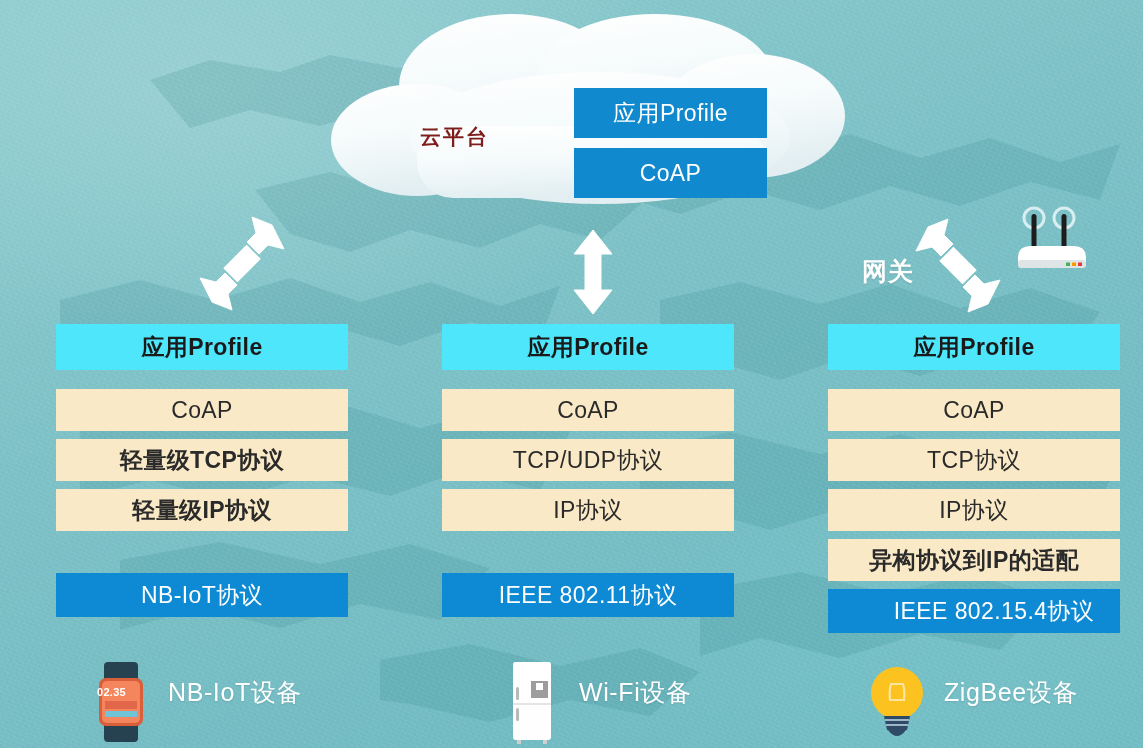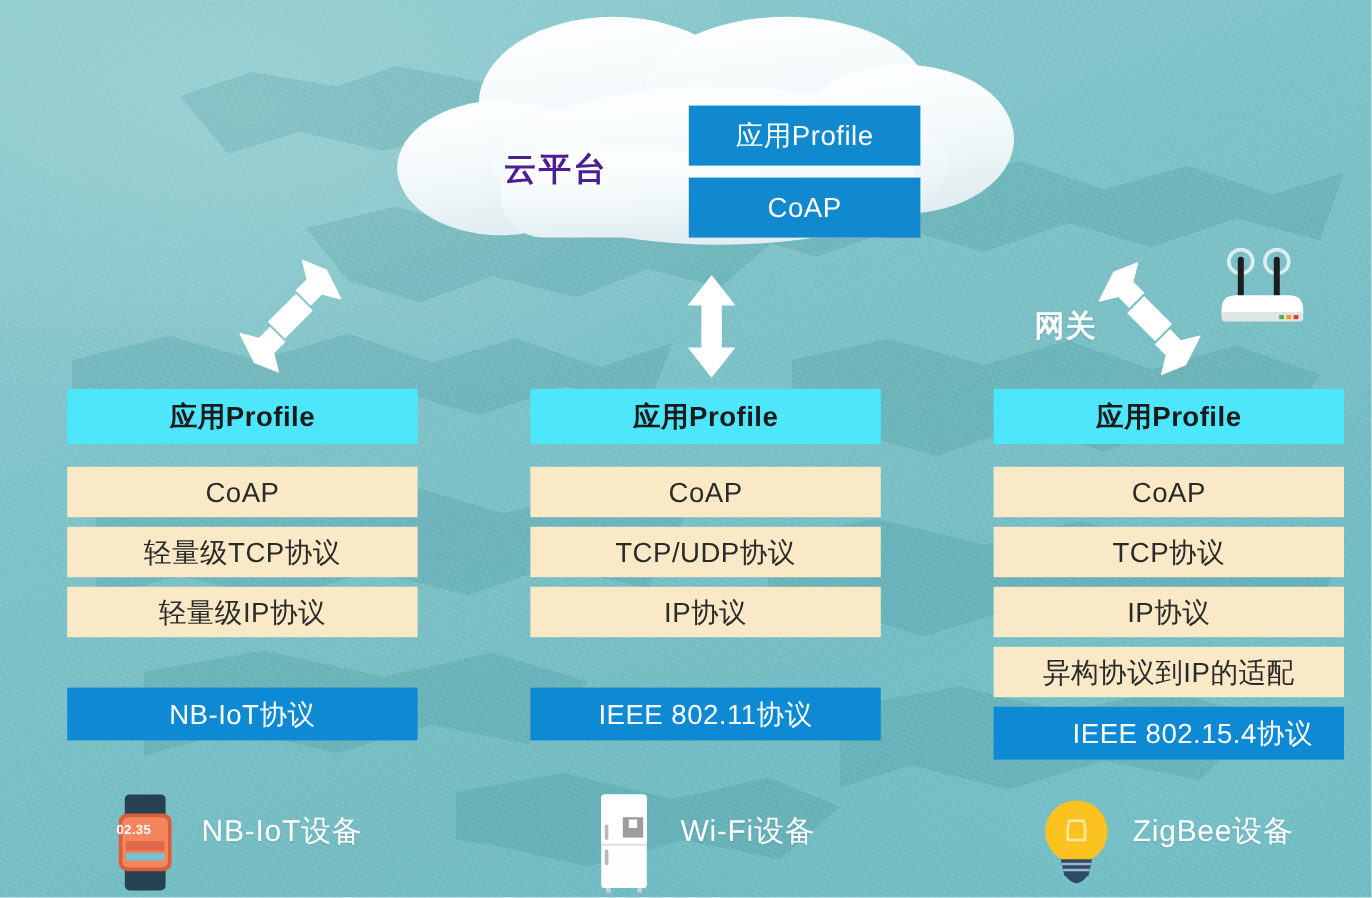--- a/index.html
+++ b/index.html
@@ -48,23 +48,23 @@
     left: 325px;
     top: 8px;
     width: 550px;
     height: 215px;
   }
   .cloud-svg { width: 100%; height: 100%; display: block; }
   .cloud-label {
     position: absolute;
     left: 95px;
     top: 115px;
-    font-size: 27px;
-    font-weight: 700;
-    color: #4c1d95;
+    font-size: 21px;
+    font-weight: 700;
+    color: #7f1d1d;
     letter-spacing: 2px;
     white-space: nowrap;
   }
   .cloud-box {
     position: absolute;
     left: 249px;
     width: 193px;
     height: 50px;
     background: #1189ce;
     color: #ffffff;
@@ -117,41 +117,41 @@
     height: 46px;
     background: #4de6fb;
     color: #1a1a1a;
     font-weight: 700;
     margin-bottom: 19px;
   }
   .row-cream {
     height: 42px;
     background: #f9e9c6;
     color: #2a2a2a;
-    font-weight: 400;
+    font-weight: 700;
     margin-bottom: 8px;
   }
   .row-cream.plain { font-weight: 400; }
   .row-blue {
     height: 44px;
     background: #0d8ad3;
     color: #ffffff;
     font-weight: 400;
   }
   .gap-before-blue-3 { margin-top: 42px; }
   .gap-before-blue-4 { margin-top: 8px; padding-left: 40px; }
 
   
   .device-row {
     position: absolute;
     display: flex;
     height: 84px;
   }
   .dev-left  { left: 86px;  top: 660px; }
-  .dev-mid   { left: 485px; top: 660px; }
+  .dev-mid   { left: 497px; top: 660px; }
   .dev-right { left: 862px; top: 660px; }
   .device-icon {
     width: 70px;
     height: 84px;
     position: relative;
     flex: 0 0 auto;
   }
   .device-icon svg { display: block; }
   .device-label {
     font-size: 25px;

